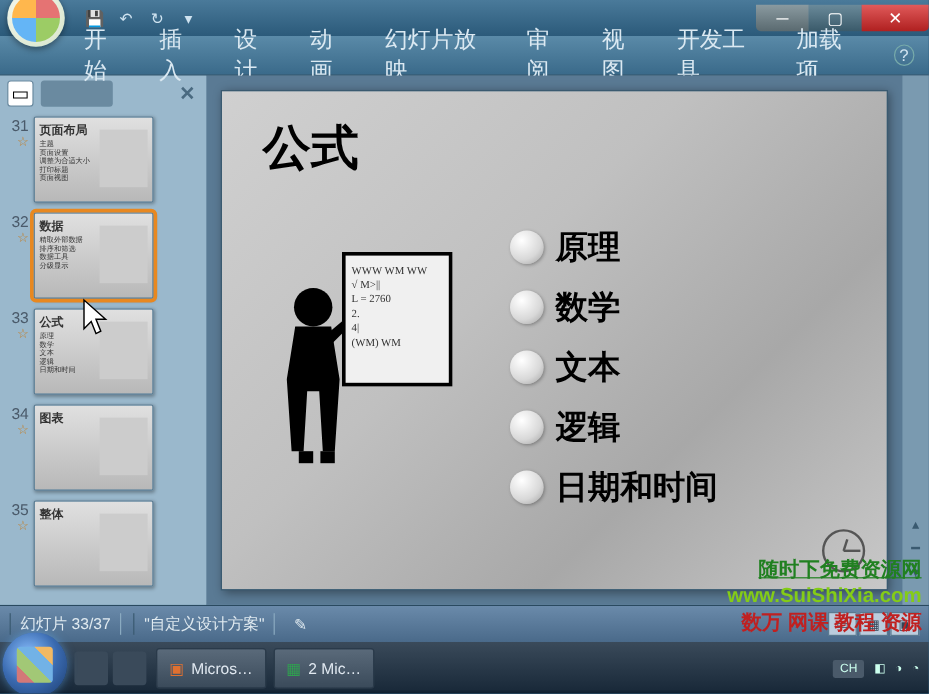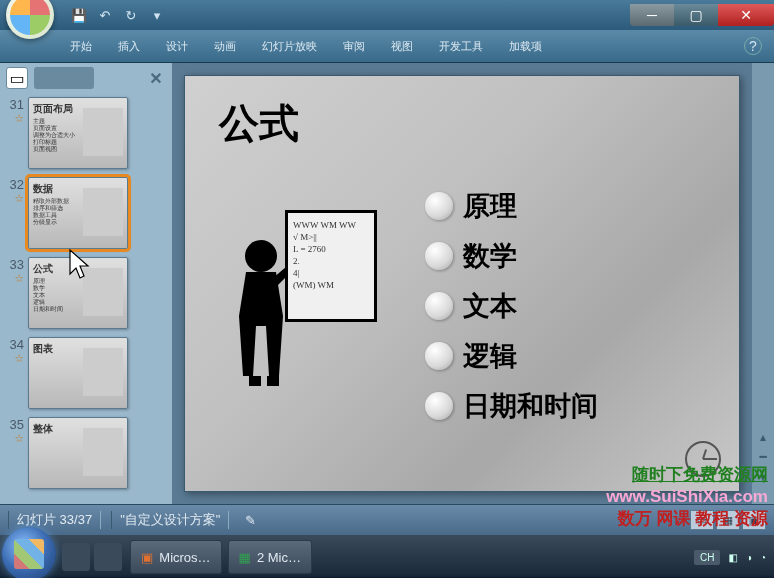--- a/index.html
+++ b/index.html
@@ -11,21 +11,21 @@
 .qat { display: flex; gap: 8px; align-items: center; margin-left: 10px; }
 .qat-icon { width: 18px; height: 18px; color: #cfe3f0; display:flex; align-items:center; justify-content:center; font-size:13px; }
 .title-text { color: #d0e0f0; margin-left: 30px; font-size: 14px; }
 .win-buttons { margin-left: auto; display: flex; height: 22px; }
 .win-btn { width: 44px; display:flex; align-items:center; justify-content:center; color:#fff; font-size:14px; }
 .win-min { background: linear-gradient(#8a9aa0,#5a6a70); border-radius:0 0 0 4px; }
 .win-max { background: linear-gradient(#6a8a9a,#3a5a6a); }
 .win-close { background: linear-gradient(#e05a5a,#b02020); border-radius:0 0 4px 0; width:56px; }
 
 .ribbon-tabs { height: 32px; background: linear-gradient(#5a8aa8, #3a6a8a); display: flex; align-items: center; padding-left: 70px; gap: 26px; position: relative; }
-.rtab { color: #dbe9f2; font-size: 11px; cursor: pointer; }
+.rtab { color: #dbe9f2; font-size: 19px; cursor: pointer; }
 .help-icn { margin-left:auto; margin-right:12px; color:#cfe3f0; font-size:14px; width:18px; height:18px; border:1px solid #7aa; border-radius:50%; display:flex; align-items:center; justify-content:center; }
 
 .workspace { height: 442px; display: flex; background: #8aaac0; border-top:1px solid #1a3a50; }
 
 .slide-panel { width: 172px; background: #9ab8cc; display:flex; flex-direction:column; }
 .panel-tabs { height: 30px; display:flex; align-items:center; padding:0 6px; gap:6px; }
 .ptab-outline { width:22px; height:22px; background:#fff; border:1px solid #6a8aa0; border-radius:3px; display:flex; align-items:center; justify-content:center; }
 .ptab-slide { width:60px; height:22px; background:#6a8aa0; border-radius:3px; }
 .panel-close { margin-left:auto; width:20px; height:20px; color:#4a6a80; font-weight:bold; display:flex; align-items:center; justify-content:center; }
 .thumbs { flex:1; overflow:hidden; padding:4px; }
@@ -72,21 +72,21 @@
 .start-btn { width:54px; height:54px; background:radial-gradient(circle at 40% 35%, #8ac0ff,#3a6ab0 50%,#1a3a6a); border-radius:50%; margin:-6px 6px 0 2px; box-shadow:0 0 8px rgba(100,180,255,0.5); position:relative; }
 .start-btn::before { content:""; position:absolute; inset:12px; background: linear-gradient(45deg,#e57373 0 25%,#9ccc65 25% 50%,#64b5f6 50% 75%,#ffb74d 75%); border-radius:3px; filter:saturate(0.8); }
 .task-item { height:34px; padding:0 10px; background:linear-gradient(#5a6a7a,#3a4a5a); border:1px solid #2a3a4a; border-radius:3px; display:flex; align-items:center; color:#e0e8f0; font-size:13px; margin-right:6px; gap:6px; }
 .task-ql { display:flex; gap:4px; margin-right:8px; }
 .ql { width:28px; height:28px; background:#3a4a5a; border-radius:3px; }
 .tray { margin-left:auto; display:flex; align-items:center; gap:8px; padding-right:8px; color:#cfe; font-size:10px; }
 .lang { background:#4a5a6a; padding:2px 6px; border-radius:2px; }
 
 .watermark { position:absolute; right:6px; bottom:48px; text-align:right; font-size:17px; font-weight:bold; line-height:22px; pointer-events:none; z-index:50; }
 .wm1 { color:#208020;text-decoration:underline; }
-.wm2 { color:#f9a8d4; }
+.wm2 { color:#84cc16; }
 .wm3 { color:#c02020; }
 
 .cursor-arrow { position:absolute; left:68px; top:248px; z-index:20; pointer-events:none; }
 </style>
 </head>
 <body>
 
 <div class="title-bar">
   <div class="office-btn"></div>
   <div class="qat">

